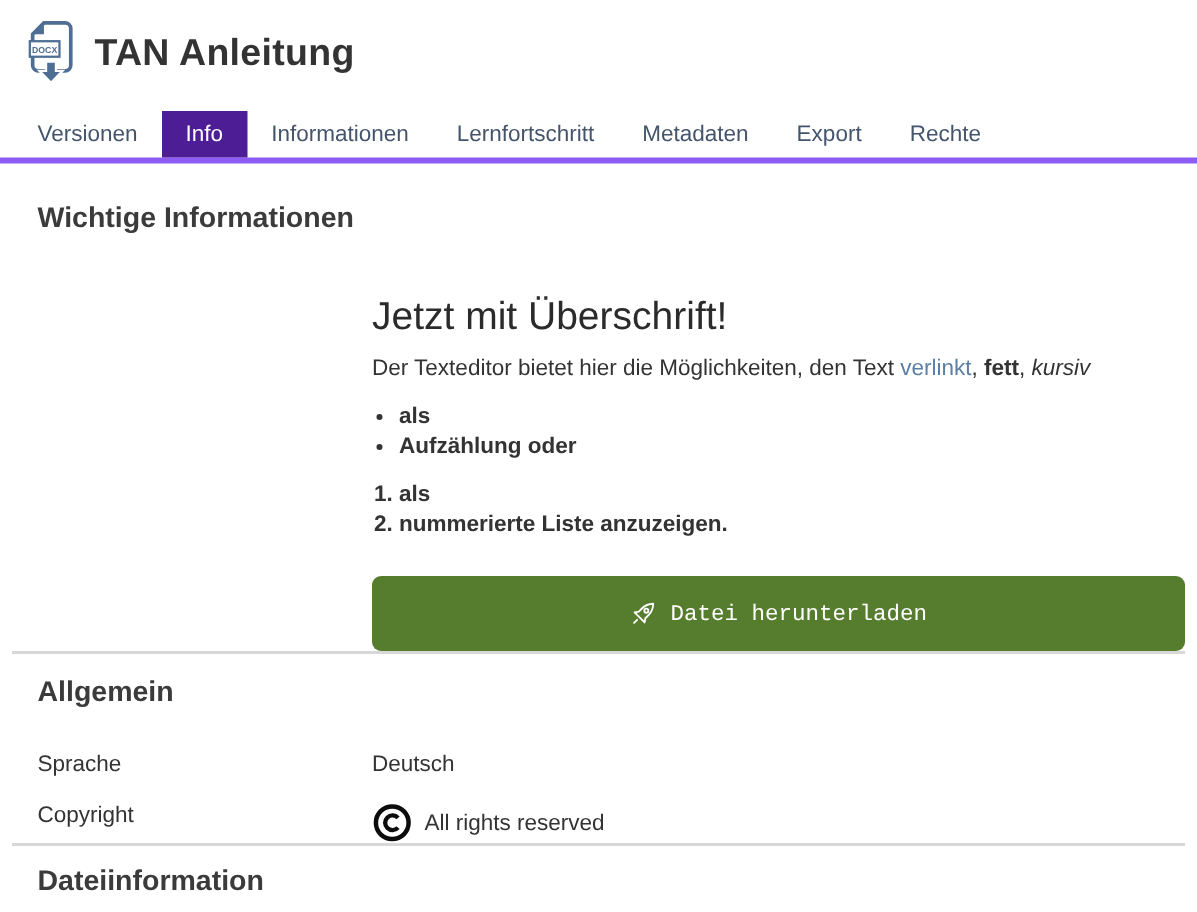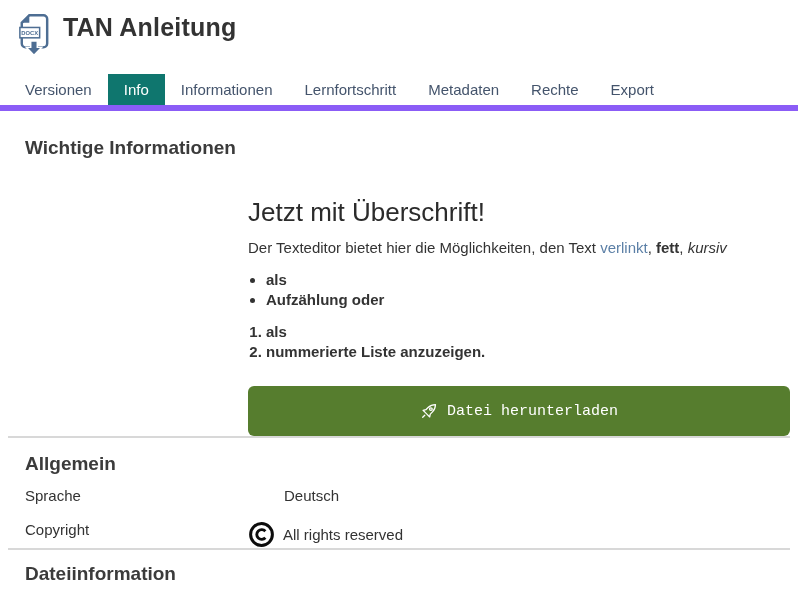--- a/index.html
+++ b/index.html
@@ -1,27 +1,27 @@
 <!DOCTYPE html>
 <html><head>
 <meta charset="utf-8">
 <style>
   * { margin:0; padding:0; box-sizing:border-box; }
   html,body { width:798px; height:608px; overflow:hidden; background:#fff;
     font-family:"Liberation Sans", sans-serif; color:#333; }
 
   
-  .header { display:flex; gap:13px; padding:13px 0 0 18px; height:57px; }
+  .header { display:flex; align-items:center; gap:13px; padding:13px 0 0 18px; height:57px; }
   .file-icon svg { display:block; }
   .app-title { font-size:25px; font-weight:700; color:#333; letter-spacing:.2px; }
 
   
-  .tabs { display:flex; margin-top:17px; padding-left:9px; border-bottom:6px solid #8b5cf6; }
+  .tabs { display:flex; margin-top:17px; padding-left:9px; border-bottom:4px solid #8b5cf6; }
   .tab { height:31px; line-height:31px; padding:0 16px; font-size:15px; color:#44546c; cursor:pointer; }
-  .tab.active { background:#0f766e; color:#fff; }
+  .tab.active { background:#4c1d95; color:#fff; }
 
   
   .main { padding:0 25px; }
   .section-heading { font-size:19px; font-weight:700; color:#3b3b3b; }
   .wichtige-heading { margin-top:26px; }
 
   .content { margin-left:223px; margin-right:-17px; }
   .content h1 { margin-top:38px; font-size:26px; font-weight:400; color:#2b2b2b; }
   .content p { margin-top:10px; font-size:15px; line-height:20px; color:#333; }
   .link { color:#5b7fa6; cursor:pointer; text-decoration:none; }
@@ -36,21 +36,21 @@
     background:#567d2e; color:#fff; font-size:15px; cursor:pointer;
     font-family:Liberation Mono, monospace; }
   .rocket-wrap { display:inline-flex; }
 
   hr.divider { border:none; border-top:2px solid #d8d8d8; margin:0 8px; }
   .hr1 { margin-top:14px; }
   .hr2 { margin-top:17px; }
 
   .allgemein-heading { margin-top:15px; }
   .field-row { display:flex; align-items:flex-start; font-size:15px; }
-  .row-sprache { margin-top:12px;gap:36px; }
+  .row-sprache { margin-top:28px; }
   .row-copyright { margin-top:17px; }
   .field-label { width:223px; flex:none; color:#333; }
   .field-value { display:flex; align-items:center; gap:8px; color:#333; }
   .cc-icon { display:inline-flex; }
   .datei-heading { margin-top:13px; }
 </style>
 </head>
 <body>
 
 <div class="header">
@@ -65,22 +65,22 @@
   </span>
   <span class="app-title">TAN Anleitung</span>
 </div>
 
 <nav class="tabs">
   <div class="tab">Versionen</div>
   <div class="tab active">Info</div>
   <div class="tab">Informationen</div>
   <div class="tab">Lernfortschritt</div>
   <div class="tab">Metadaten</div>
+  <div class="tab">Export</div>
   <div class="tab">Rechte</div>
-  <div class="tab">Export</div>
 </nav>
 
 <div class="main">
   <h2 class="section-heading wichtige-heading">Wichtige Informationen</h2>
 
   <div class="content">
     <h1>Jetzt mit Überschrift!</h1>
     <p><span>Der Texteditor bietet hier die Möglichkeiten, den Text </span><a class="link" href="#">verlinkt</a><span>, </span><span class="bold">fett</span><span>, </span><span class="italic">kursiv</span></p>
 
     <ul>

